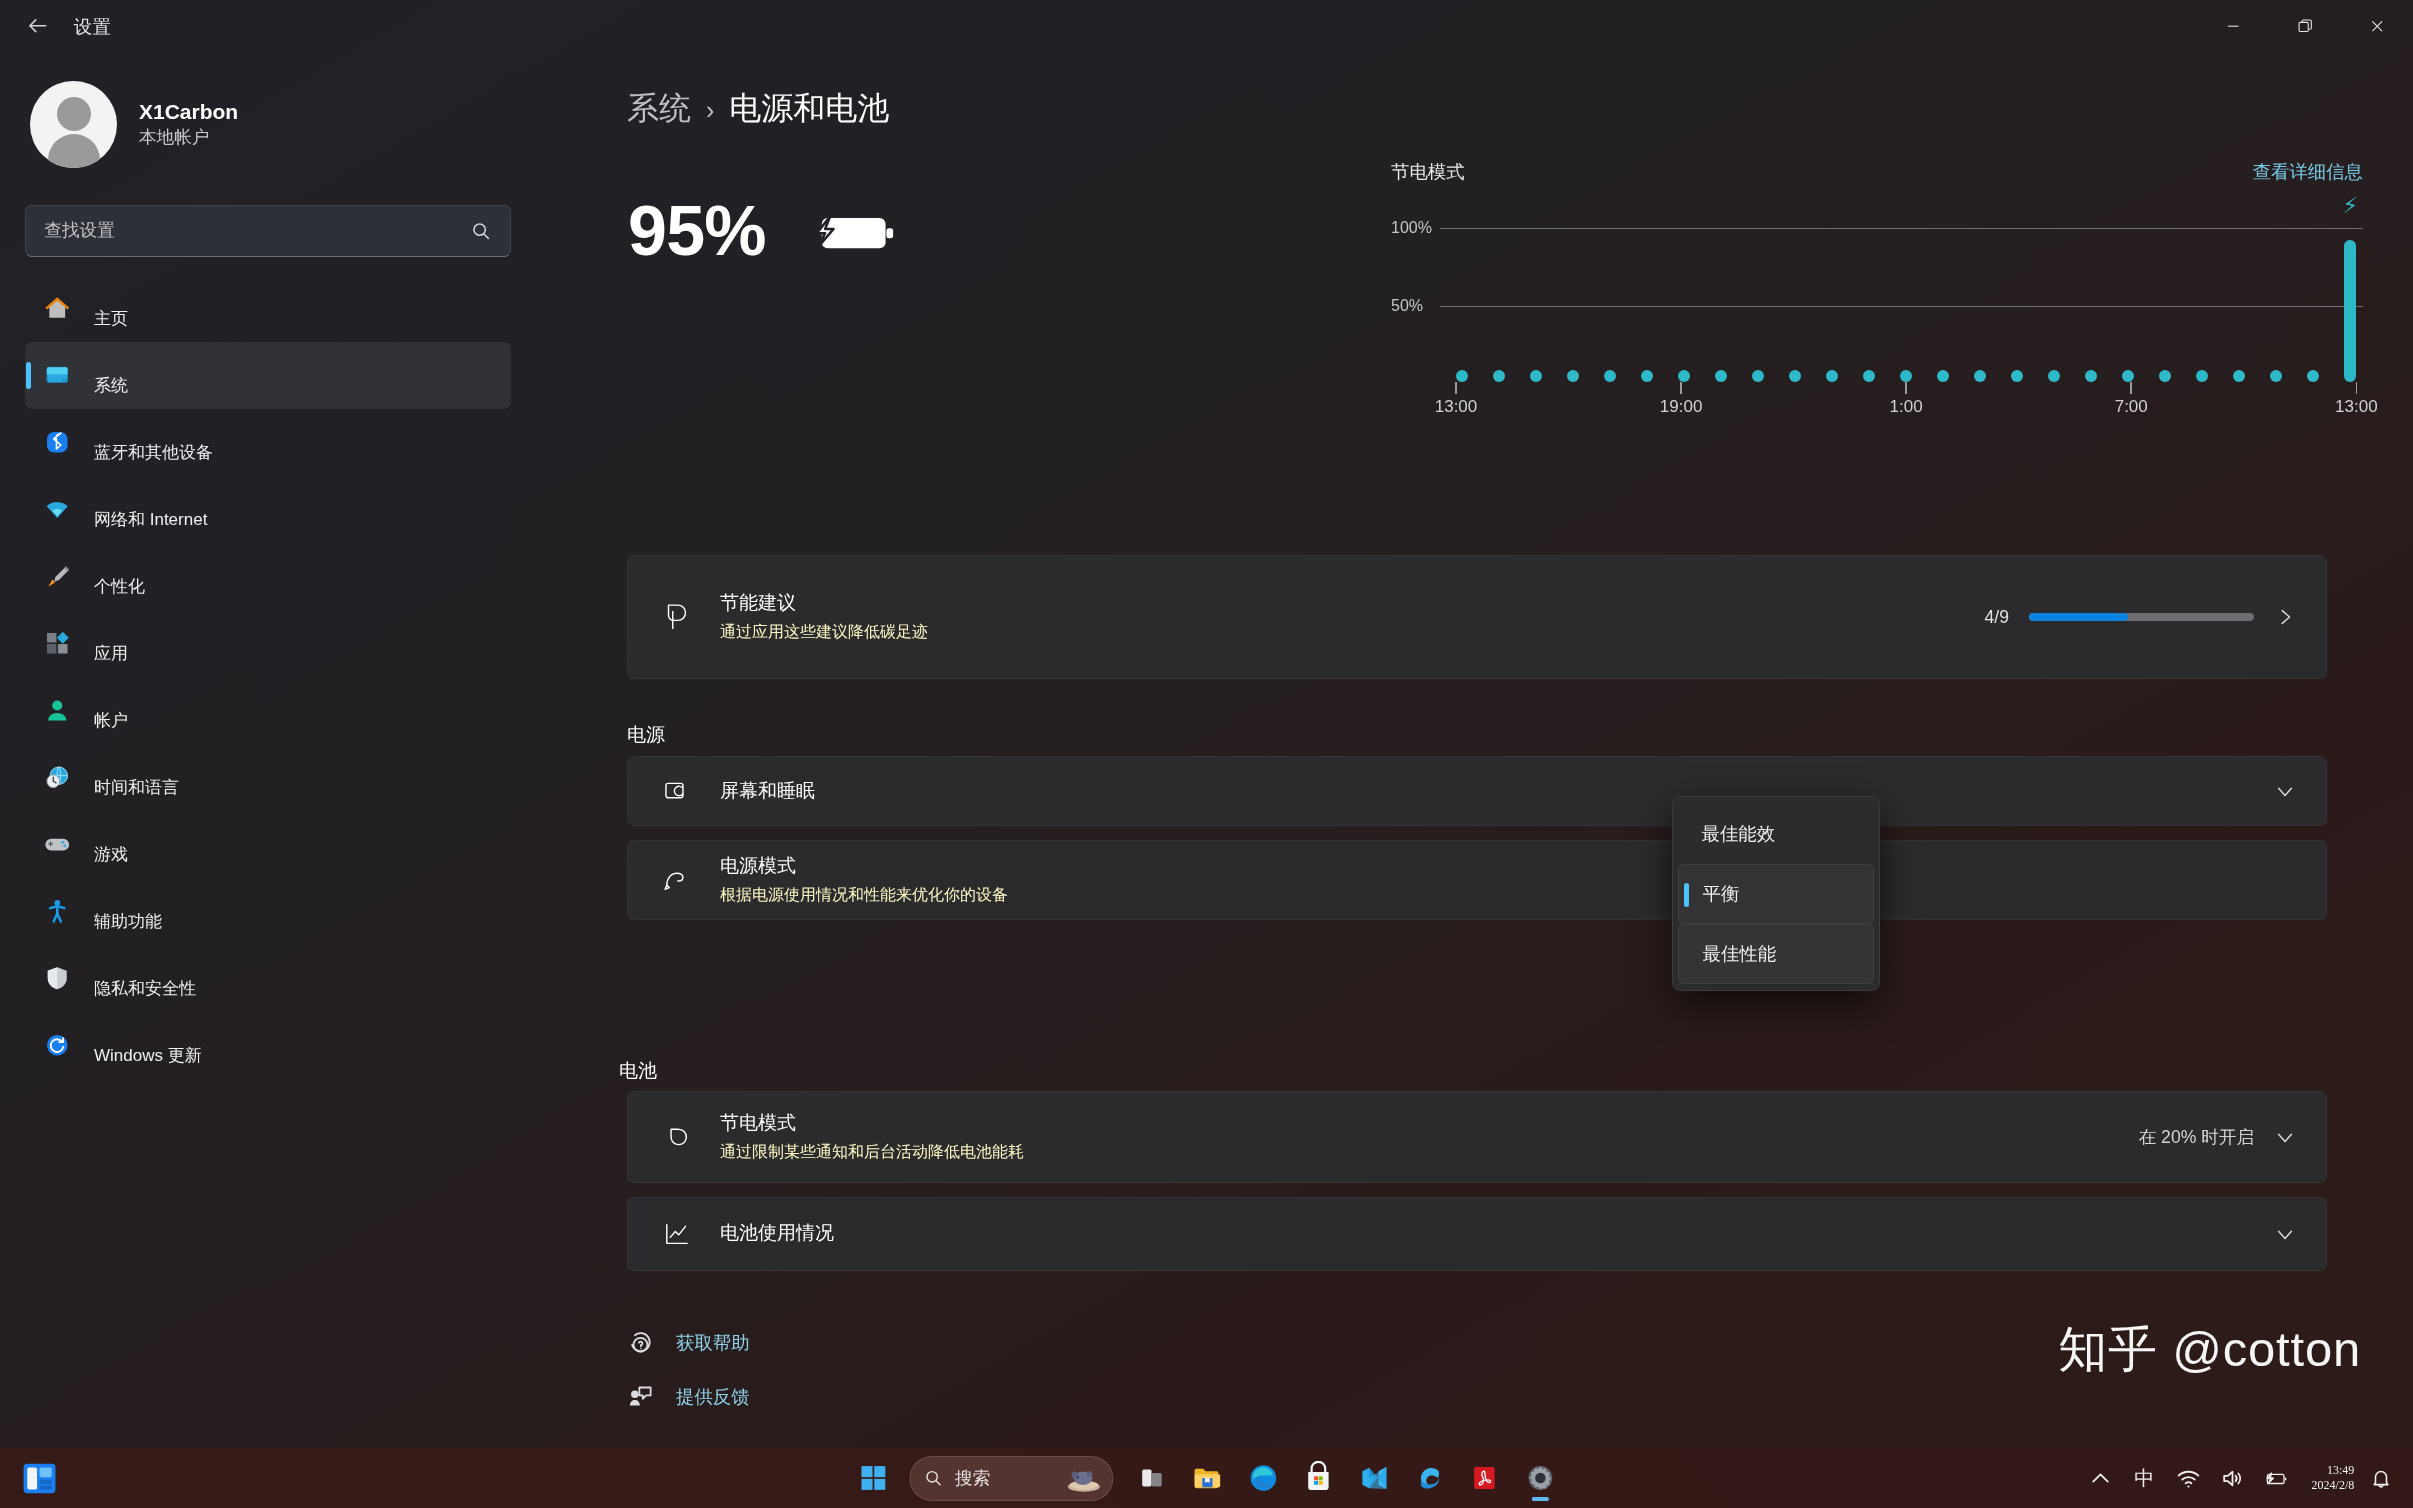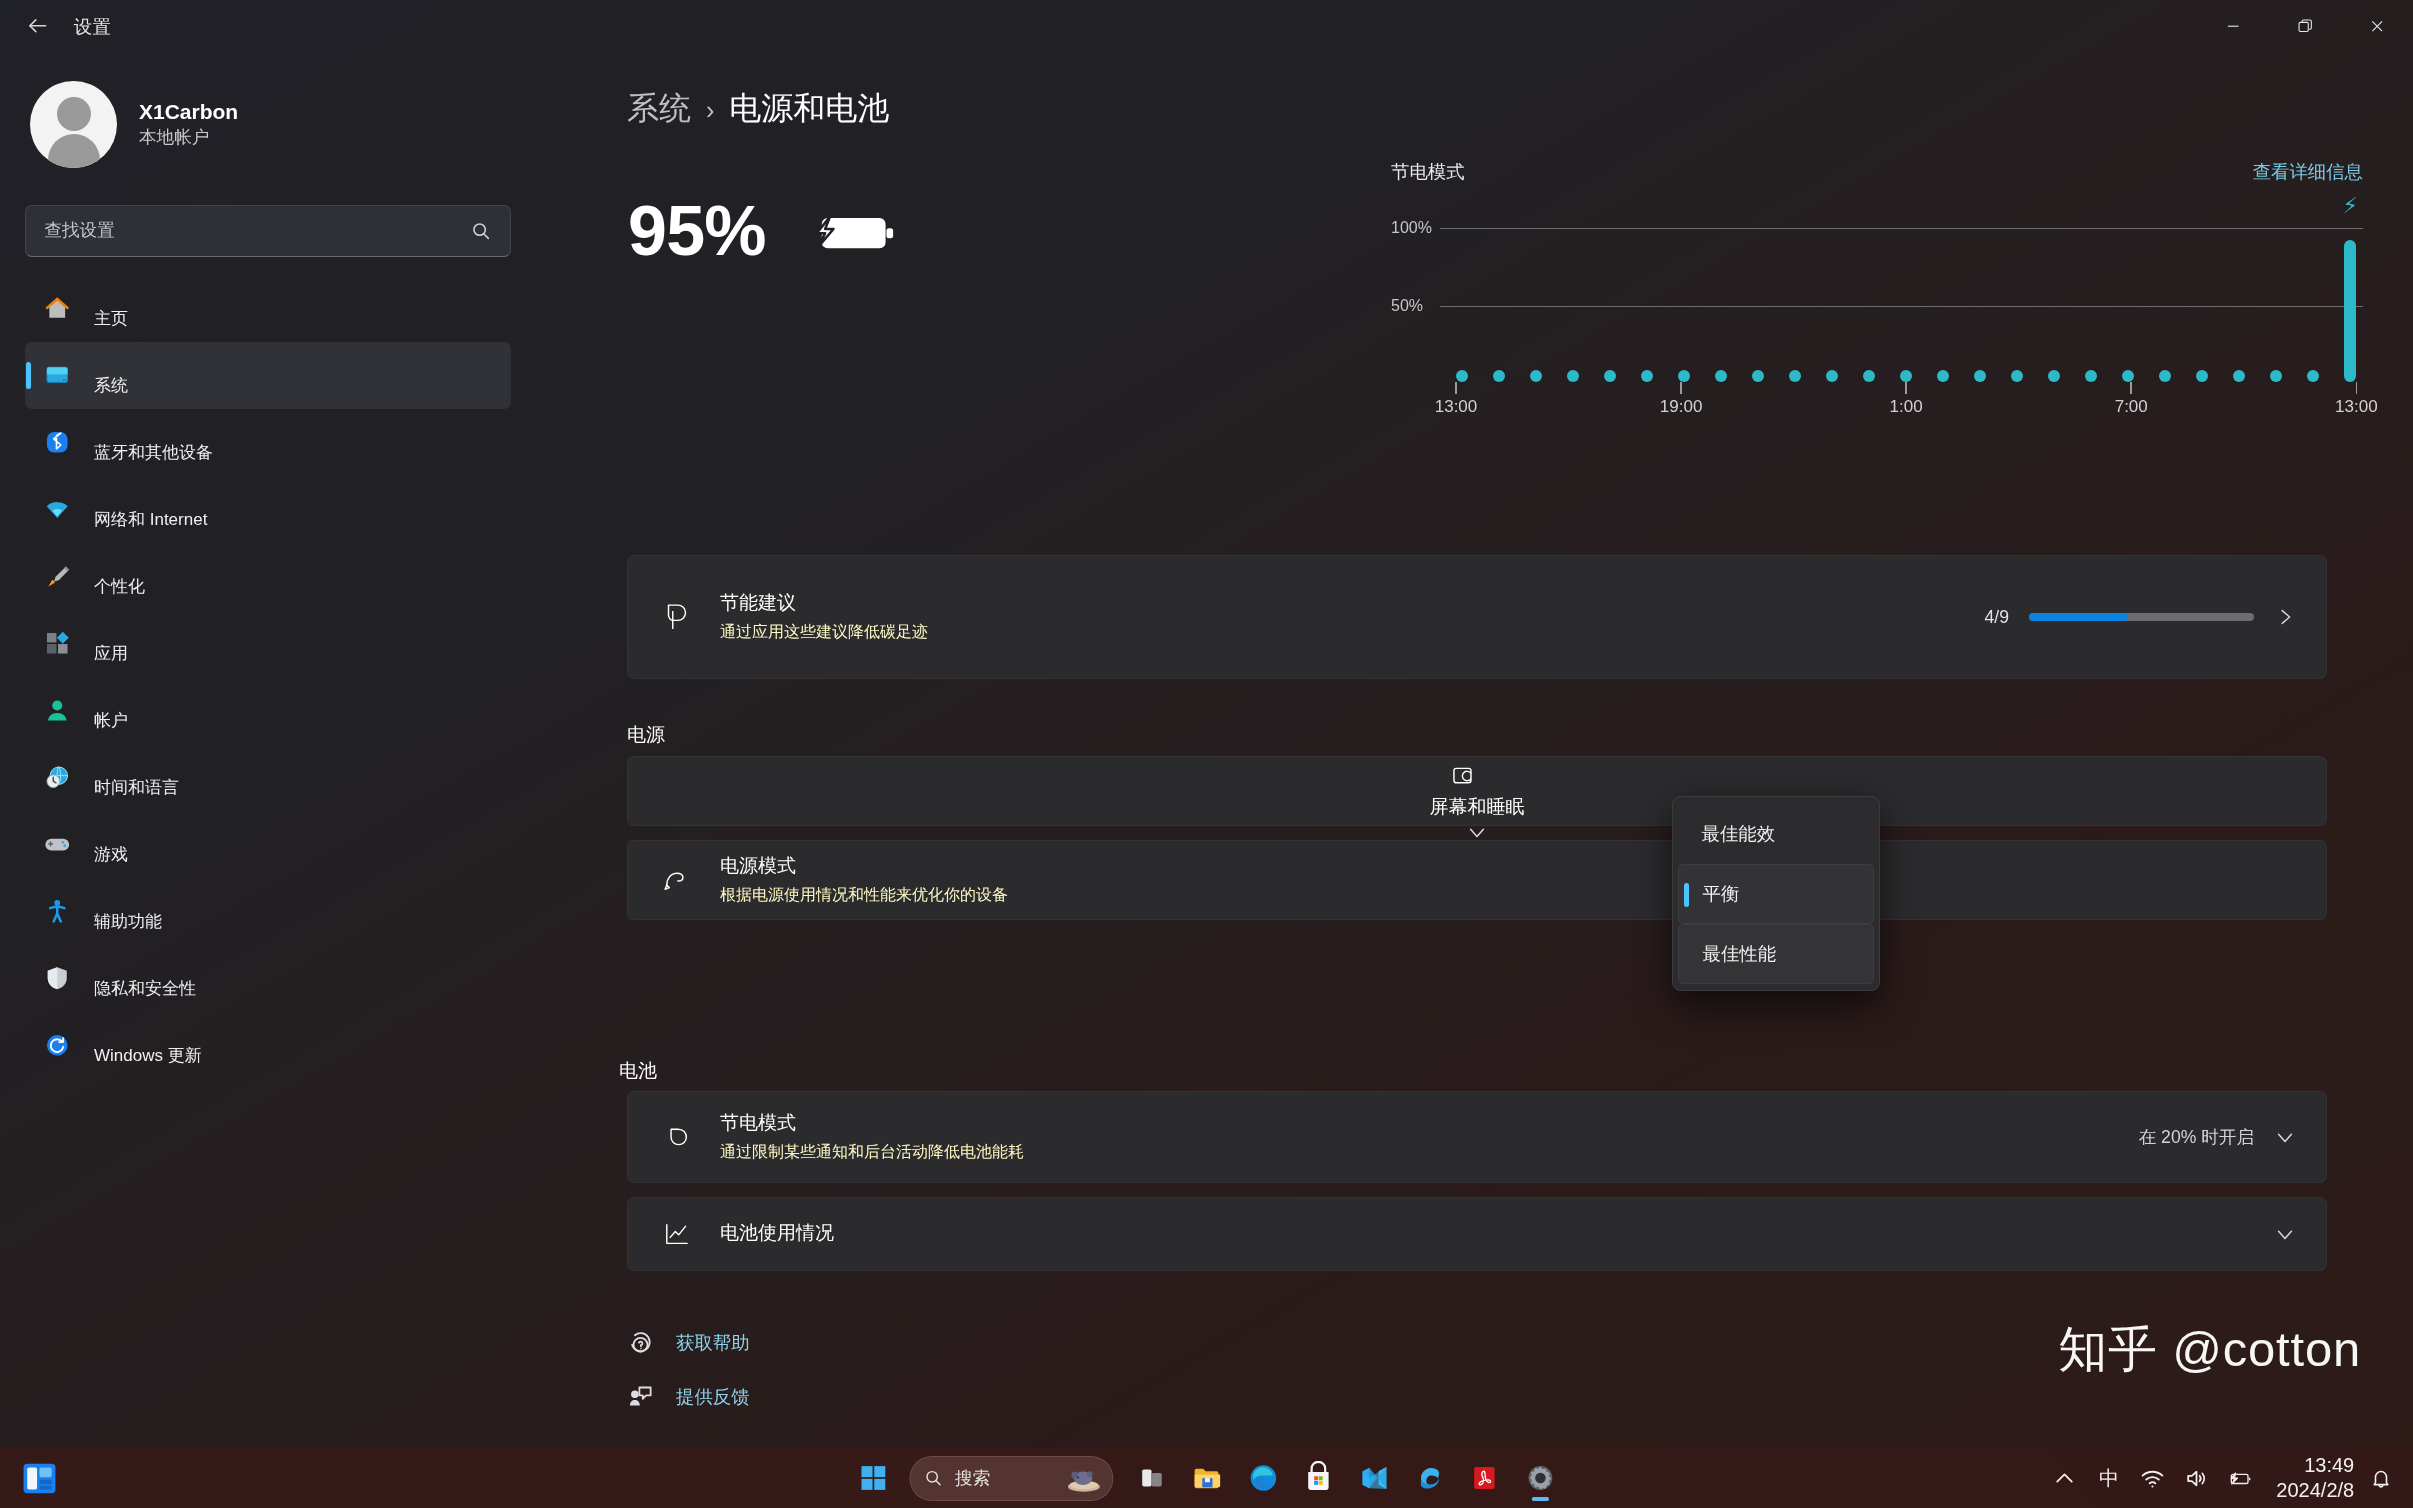--- a/index.html
+++ b/index.html
@@ -144,21 +144,21 @@
   .tb-btn svg{ width:34px; height:34px; }
   .tb-search{ width:204px; height:45px; border-radius:22.6px; background:rgba(96,62,58,.72);
               border:0.8px solid rgba(150,110,105,.4); display:flex; align-items:center; gap:11.7px;
               padding:0 13.4px; margin-left:6.7px; margin-right:10px; position:relative; }
   .tb-search span{ font-size:17.6px; color:#e6e2e2; }
   .tb-search .mouse-ico{ position:absolute; right:8.4px; width:39px; height:28.5px; }
   .tray-ico{ width:44px; height:52px; display:flex; align-items:center; justify-content:center; color:#f2eeee; }
   .tray-ico svg{ width:25px; height:25px; }
   .tray-ime{ font-size:20px; color:#f2eeee; }
   .clock{ text-align:right; line-height:1.25; margin:0 8.4px 0 13.4px; color:#f4f1f1; }
-  .clock div{ font-size:20px; }
+  .clock div{ font-size:12px;font-family:Liberation Serif, serif; }
   .bell{ width:37px; height:52px; display:flex; align-items:center; justify-content:center; color:#f4f1f1; }
   .bell svg{ width:22px; height:22px; }
   .widget-btn{ width:49px; height:49px; display:flex; align-items:center; justify-content:center; }
 </style>
 </head>
 <body>
 
 <div id="desktop"></div>
 
 <div id="settings-window">
@@ -435,21 +435,21 @@
           <div class="progress-fill" id="sugg-fill" style="width: 44%;"></div>
         </div>
         <svg class="chev" viewBox="0 0 24 24" fill="none" stroke="currentColor" stroke-width="1.6" stroke-linecap="round" stroke-linejoin="round">
             <path d="M9 5l8 7-8 7"></path>
           </svg>
       </div>
     </div>
 
     <div class="sec-head" style="position:absolute;left:91px;top:670px;margin:0;">电源</div>
 
-    <div class="card" style="position:absolute;left:91px;top:704px;width:1700px;height:70px;flex-direction:column;">
+    <div class="card" style="position:absolute;left:91px;top:704px;width:1700px;height:70px;">
       <span class="card-ico">
         <svg viewBox="0 0 40 40" fill="none" stroke="currentColor" stroke-width="1.7" stroke-linejoin="round">
             <rect x="7" y="11" width="20" height="17" rx="2.6"></rect>
             <path d="M27 17a5.5 5.5 0 1 0 0 6"></path>
           </svg>
       </span>
       <div class="card-text">
         <div class="card-title">屏幕和睡眠</div>
       </div>
       <div class="card-right">

